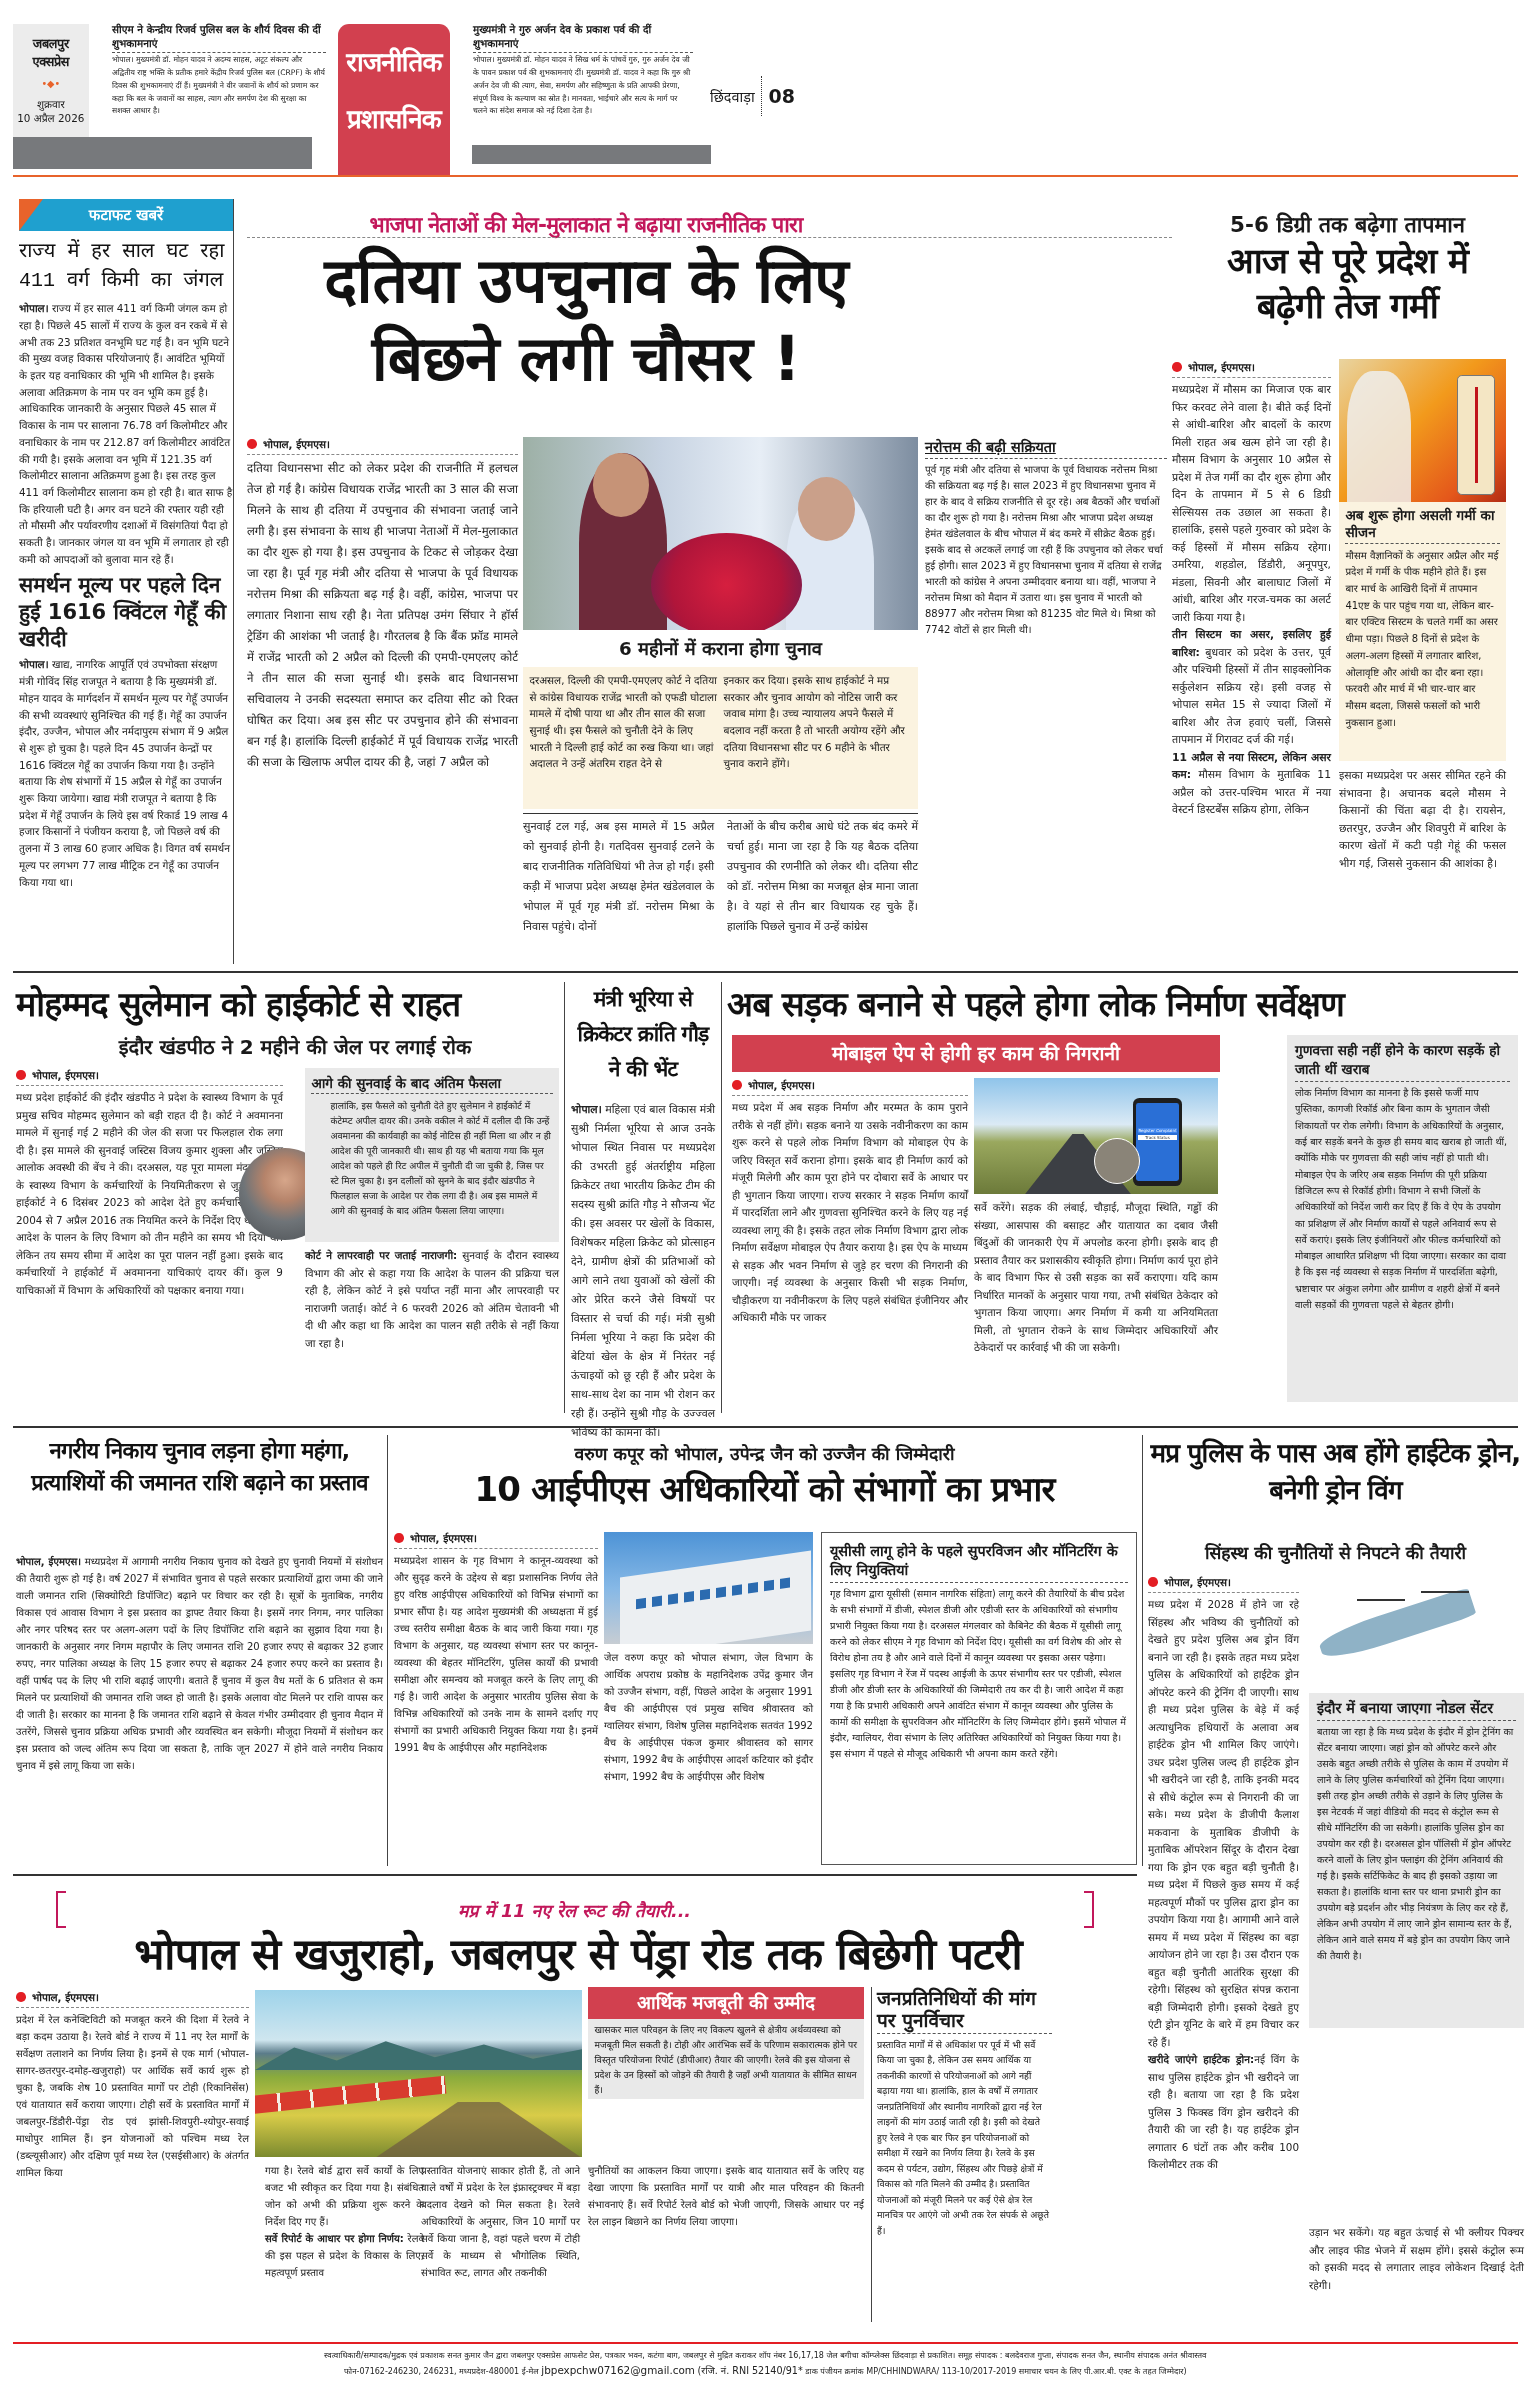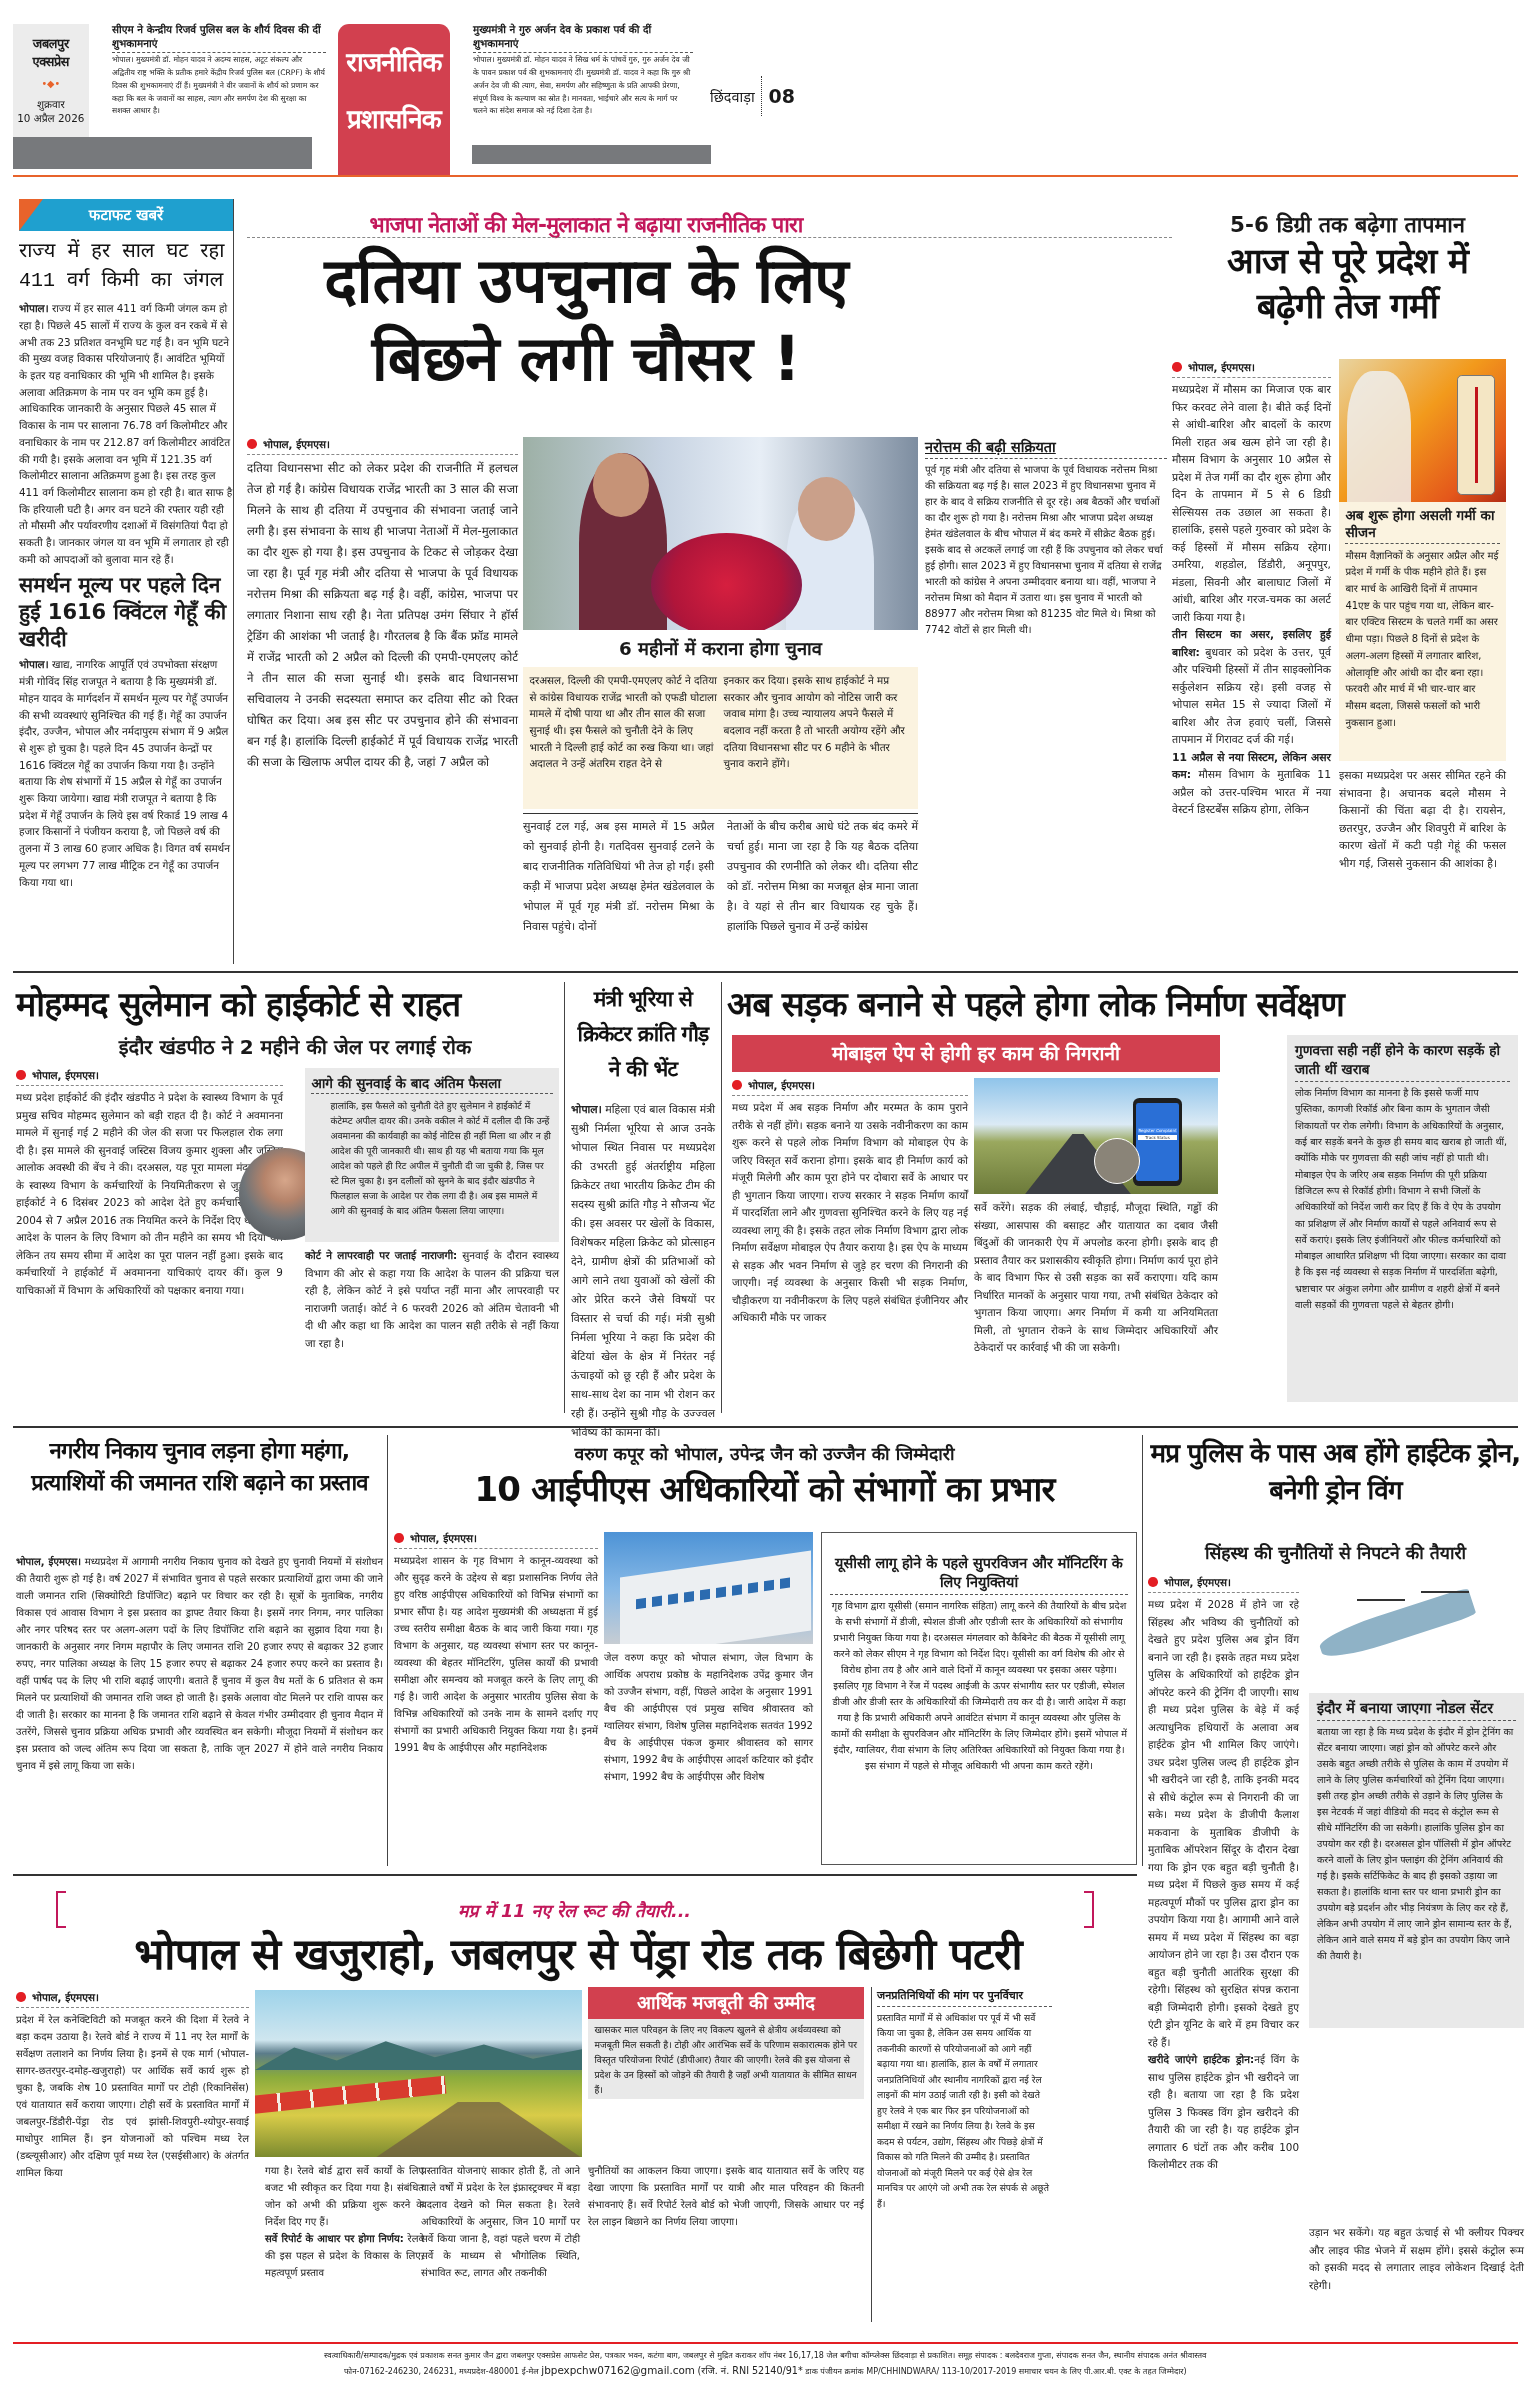--- a/index.html
+++ b/index.html
@@ -204,21 +204,21 @@
       <span>भोपाल, ईएमएस।</span>
     </div>
   <p class="body-text" style="font-size:10px;line-height:17px;">मध्यप्रदेश शासन के गृह विभाग ने कानून-व्यवस्था को और सुदृढ़ करने के उद्देश्य से बड़ा प्रशासनिक निर्णय लेते हुए वरिष्ठ आईपीएस अधिकारियों को विभिन्न संभागों का प्रभार सौंपा है। यह आदेश मुख्यमंत्री की अध्यक्षता में हुई उच्च स्तरीय समीक्षा बैठक के बाद जारी किया गया। गृह विभाग के अनुसार, यह व्यवस्था संभाग स्तर पर कानून-व्यवस्था की बेहतर मॉनिटरिंग, पुलिस कार्यों की प्रभावी समीक्षा और समन्वय को मजबूत करने के लिए लागू की गई है। जारी आदेश के अनुसार भारतीय पुलिस सेवा के विभिन्न अधिकारियों को उनके नाम के सामने दर्शाए गए संभागों का प्रभारी अधिकारी नियुक्त किया गया है। इनमें 1991 बैच के आईपीएस और महानिदेशक</p>
 </div>
 <div class="img-ph" style="left:604px;top:1532px;width:209px;height:112px;background:linear-gradient(180deg,#4d93d6 0%,#86b8e6 50%,#c7cdd3 100%);">
   <div style="position:absolute;left:16px;top:32px;width:191px;height:80px;background:#eceff2;transform:skewY(-8deg);"></div>
   <div style="position:absolute;left:32px;top:56px;width:159px;height:9.6px;background:repeating-linear-gradient(90deg,#2b6bb0 0 9.6px,#eceff2 9.6px 16px);transform:skewY(-8deg);"></div>
 </div>
 <p class="abs body-text" style="left:604px;top:1649px;width:209px;font-size:10px;line-height:17px;">जेल वरुण कपूर को भोपाल संभाग, जेल विभाग के आर्थिक अपराध प्रकोष्ठ के महानिदेशक उपेंद्र कुमार जैन को उज्जैन संभाग, वहीं, पिछले आदेश के अनुसार 1991 बैच की आईपीएस एवं प्रमुख सचिव श्रीवास्तव को ग्वालियर संभाग, विशेष पुलिस महानिदेशक सतवंत 1992 बैच के आईपीएस पंकज कुमार श्रीवास्तव को सागर संभाग, 1992 बैच के आईपीएस आदर्श कटियार को इंदौर संभाग, 1992 बैच के आईपीएस और विशेष</p>
 
-<div class="abs" style="left:821px;top:1532px;width:316px;height:333px;border:0.8px solid #555;padding:21px 8px;text-align:center;">
+<div class="abs" style="left:821px;top:1532px;width:316px;height:333px;border:0.8px solid #555;padding:9px 8px;">
   <div class="box-title" style="font-size:14.4px;line-height:19px;">यूसीसी लागू होने के पहले सुपरविजन और मॉनिटरिंग के लिए नियुक्तियां</div>
   <p style="font-size:9.6px;line-height:16px;">गृह विभाग द्वारा यूसीसी (समान नागरिक संहिता) लागू करने की तैयारियों के बीच प्रदेश के सभी संभागों में डीजी, स्पेशल डीजी और एडीजी स्तर के अधिकारियों को संभागीय प्रभारी नियुक्त किया गया है। दरअसल मंगलवार को कैबिनेट की बैठक में यूसीसी लागू करने को लेकर सीएम ने गृह विभाग को निर्देश दिए। यूसीसी का वर्ग विशेष की ओर से विरोध होना तय है और आने वाले दिनों में कानून व्यवस्था पर इसका असर पड़ेगा। इसलिए गृह विभाग ने रेंज में पदस्थ आईजी के ऊपर संभागीय स्तर पर एडीजी, स्पेशल डीजी और डीजी स्तर के अधिकारियों की जिम्मेदारी तय कर दी है। जारी आदेश में कहा गया है कि प्रभारी अधिकारी अपने आवंटित संभाग में कानून व्यवस्था और पुलिस के कामों की समीक्षा के सुपरविजन और मॉनिटरिंग के लिए जिम्मेदार होंगे। इसमें भोपाल में इंदौर, ग्वालियर, रीवा संभाग के लिए अतिरिक्त अधिकारियों को नियुक्त किया गया है। इस संभाग में पहले से मौजूद अधिकारी भी अपना काम करते रहेंगे।</p>
 </div>
 
 <div class="vline" style="left:1142px;top:1435px;height:431px;"></div>
 
 <div class="abs hl" style="left:1148px;top:1435px;width:375px;text-align:center;font-size:26px;line-height:37px;">मप्र पुलिस के पास अब होंगे हाईटेक ड्रोन, बनेगी ड्रोन विंग</div>
 <div class="abs" style="left:1148px;top:1540px;width:375px;text-align:center;font-weight:bold;font-size:17.5px;">सिंहस्थ की चुनौतियों से निपटने की तैयारी</div>
 
 <div class="abs" style="left:1148px;top:1575px;width:151px;">
@@ -270,21 +270,21 @@
 <p class="abs body-text" style="left:421px;top:2162px;width:159px;font-size:10px;line-height:17px;">प्रस्तावित योजनाएं साकार होती हैं, तो आने वाले वर्षों में प्रदेश के रेल इंफ्रास्ट्रक्चर में बड़ा बदलाव देखने को मिल सकता है। रेलवे अधिकारियों के अनुसार, जिन 10 मार्गों पर सर्वे किया जाना है, वहां पहले चरण में टोही सर्वे के माध्यम से भौगोलिक स्थिति, संभावित रूट, लागत और तकनीकी</p>
 
 <div class="abs" style="left:588px;top:1987px;width:276px;height:32px;background:#d2404f;color:#fff;font-weight:bold;font-size:18.3px;text-align:center;line-height:32px;">आर्थिक मजबूती की उम्मीद</div>
 <div class="abs grey-box" style="left:588px;top:2019px;width:276px;height:80px;padding:3.2px 6.4px;">
   <p style="font-size:9.2px;line-height:15px;">खासकर माल परिवहन के लिए नए विकल्प खुलने से क्षेत्रीय अर्थव्यवस्था को मजबूती मिल सकती है। टोही और आरंभिक सर्वे के परिणाम सकारात्मक होने पर विस्तृत परियोजना रिपोर्ट (डीपीआर) तैयार की जाएगी। रेलवे की इस योजना से प्रदेश के उन हिस्सों को जोड़ने की तैयारी है जहाँ अभी यातायात के सीमित साधन हैं।</p>
 </div>
 <p class="abs body-text" style="left:588px;top:2162px;width:276px;font-size:10px;line-height:17px;">चुनौतियों का आकलन किया जाएगा। इसके बाद यातायात सर्वे के जरिए यह देखा जाएगा कि प्रस्तावित मार्गों पर यात्री और माल परिवहन की कितनी संभावनाएं हैं। सर्वे रिपोर्ट रेलवे बोर्ड को भेजी जाएगी, जिसके आधार पर नई रेल लाइन बिछाने का निर्णय लिया जाएगा।</p>
 
 <div class="vline" style="left:871px;top:1987px;height:335px;"></div>
 <div class="abs" style="left:877px;top:1987px;width:175px;">
-  <div class="box-title" style="font-size:11px;line-height:17px;">जनप्रतिनिधियों की मांग पर पुनर्विचार</div>
+  <div class="box-title" style="font-size:19px;line-height:22px;">जनप्रतिनिधियों की मांग पर पुनर्विचार</div>
   <p style="font-size:9.2px;line-height:15.5px;">प्रस्तावित मार्गों में से अधिकांश पर पूर्व में भी सर्वे किया जा चुका है, लेकिन उस समय आर्थिक या तकनीकी कारणों से परियोजनाओं को आगे नहीं बढ़ाया गया था। हालांकि, हाल के वर्षों में लगातार जनप्रतिनिधियों और स्थानीय नागरिकों द्वारा नई रेल लाइनों की मांग उठाई जाती रही है। इसी को देखते हुए रेलवे ने एक बार फिर इन परियोजनाओं को समीक्षा में रखने का निर्णय लिया है। रेलवे के इस कदम से पर्यटन, उद्योग, सिंहस्थ और पिछड़े क्षेत्रों में विकास को गति मिलने की उम्मीद है। प्रस्तावित योजनाओं को मंजूरी मिलने पर कई ऐसे क्षेत्र रेल मानचित्र पर आएंगे जो अभी तक रेल संपर्क से अछूते हैं।</p>
 </div>
 
 <div class="abs" style="left:12.8px;top:2342px;width:1505px;height:2.4px;background:#e31e24;"></div>
 <div class="abs" style="left:12.8px;top:2349px;width:1505px;text-align:center;font-size:8px;line-height:14.4px;color:#222;">
   <div>स्वत्वाधिकारी/सम्पादक/मुद्रक एवं प्रकाशक सनत कुमार जैन द्वारा जबलपुर एक्सप्रेस आफसेट प्रेस, पत्रकार भवन, कटंगा बाग, जबलपुर से मुद्रित कराकर शॉप नंबर 16,17,18 जेल बगीचा कॉम्प्लेक्स छिंदवाड़ा से प्रकाशित। समूह संपादक : बलदेवराज गुप्ता, संपादक सनत जैन, स्थानीय संपादक अनंत श्रीवास्तव</div>
   <div>
     <span>फोन-07162-246230, 246231, मध्यप्रदेश-480001 ई-मेल</span>
     <span style="font-size:10.4px;">jbpexpchw07162@gmail.com</span>
     <span style="font-size:9.6px;">(रजि. नं. RNI 52140/91*</span>

